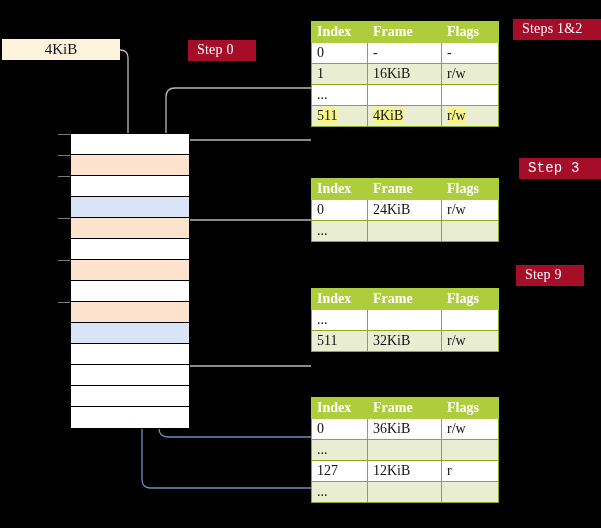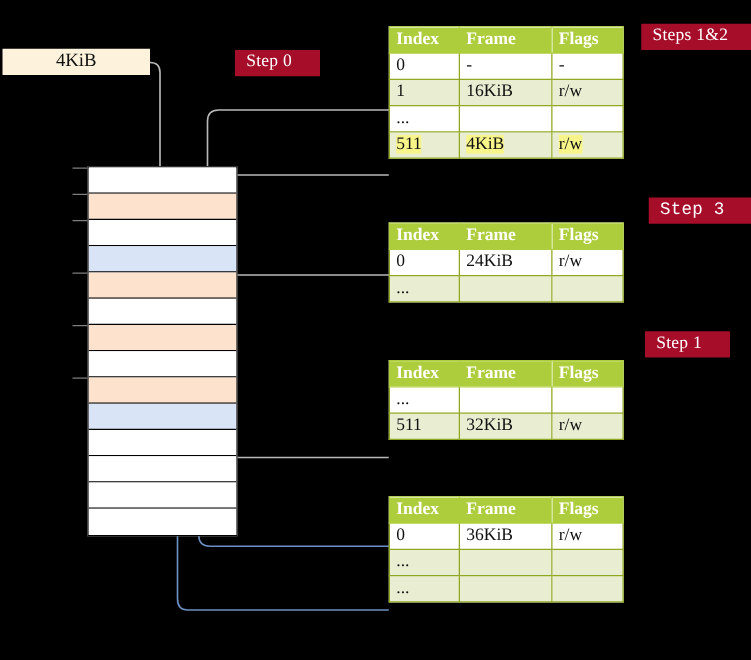--- a/index.html
+++ b/index.html
@@ -134,21 +134,21 @@
 </svg>
 
 <div class="cap-box" style="left:2px; top:39px; width:118px;">4KiB</div>
 
 <div class="step-badge" style="left:188px; top:40px;text-align:right;">Step 0</div>
 
 <div class="step-badge" style="left:513px; top:19px;">Steps 1&amp;2</div>
 
 <div class="step-badge" style="left:519px; top:158px;font-family:Liberation Mono, monospace;">Step 3</div>
 
-<div class="step-badge" style="left:516px; top:265px;">Step 1</div>
+<div class="step-badge" style="left:516px; top:265px;">Step 9</div>
 
 <div id="memory">
     <div class="mem-row"></div>
     <div class="mem-row peach"></div>
     <div class="mem-row"></div>
     <div class="mem-row blue"></div>
     <div class="mem-row peach"></div>
     <div class="mem-row"></div>
     <div class="mem-row peach"></div>
     <div class="mem-row"></div>
@@ -247,19 +247,24 @@
       <tr class="plain">
         <td class="col-i">0</td>
         <td class="col-f">36KiB</td>
         <td class="col-g">r/w</td>
       </tr>
       <tr class="alt">
         <td class="col-i">...</td>
         <td class="col-f"></td>
         <td class="col-g"></td>
       </tr>
+      <tr class="plain">
+        <td class="col-i">127</td>
+        <td class="col-f">12KiB</td>
+        <td class="col-g">r</td>
+      </tr>
       <tr class="alt">
         <td class="col-i">...</td>
         <td class="col-f"></td>
         <td class="col-g"></td>
       </tr>
     </tbody>
   </table>
 
 </body></html>

